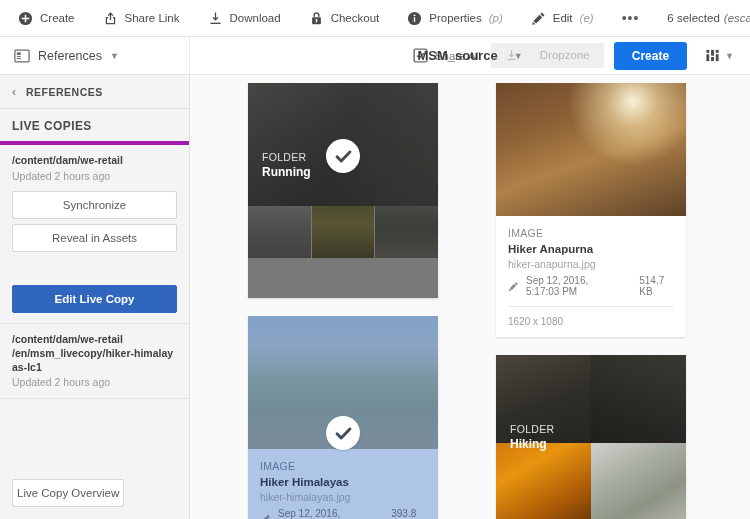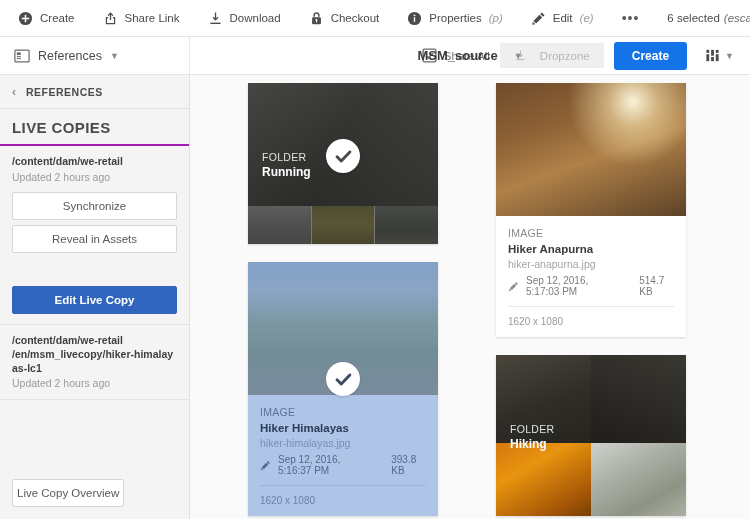--- a/index.html
+++ b/index.html
@@ -75,21 +75,21 @@
   .rail-right {
     margin-left: auto;
     display: flex; align-items: center; gap: 10px;
   }
   .selall {
     display: flex; align-items: center; gap: 7px;
     font-size: 11.5px; color: #7a7a7a;
     cursor: pointer;
   }
   .dropzone {
-    display: flex; align-items: center; gap: 13px;
+    display: flex; gap: 22px;
     font-size: 11.5px; color: #b7b7b7;
     background: #efefef;
     padding: 6px 14px;
     border-radius: 2px;
     cursor: default;
   }
   .btn-create {
     background: #1473e6;
     color: #fff;
     font-size: 12px;
@@ -125,23 +125,23 @@
     border-bottom: 1px solid #e0e0e0;
     background: #f4f4f4;
   }
   .sb-back { font-size: 12px; color: #6d6d6d; cursor: pointer; }
   .sb-head .t {
     font-size: 10.5px; font-weight: bold;
     letter-spacing: .5px; color: #4b4b4b;
   }
   .sb-section {
     padding: 10px 12px 8px 12px;
-    font-size: 15px; font-weight: bold;
+    font-size: 12px; font-weight: bold;
     letter-spacing: .4px; color: #4b4b4b;
-    border-bottom: 2px solid #a21caf;
+    border-bottom: 4px solid #a21caf;
   }
   .lc-block { padding: 9px 12px 10px 12px; border-bottom: 1px solid #e4e4e4; }
   .lc-path {
     font-size: 10.5px; font-weight: bold;
     color: #3f3f3f; line-height: 1.32;
     word-break: break-all;
   }
   .lc-upd { font-size: 10.5px; color: #9b9b9b; margin-top: 2px; }
   .lc-actions { margin-top: 9px; display: flex; flex-direction: column; gap: 5px; }
   .sbtn {
@@ -187,21 +187,21 @@
     width: 190px;
     background: #fff;
     box-shadow: 0 1px 2px rgba(0,0,0,.14);
     position: relative;
     cursor: pointer;
     overflow: hidden;
   }
   .card.selected { background: #aec5e7; }
 
   
-  .folder-card { height: 161px; position: relative; overflow: hidden; }
+  .folder-card { height: 215px; position: relative; overflow: hidden; }
   .fc-top { height: 123px; position: relative; overflow: hidden; }
   .fc-strip { height: 52px; display: flex; }
   .fc-strip > div { flex: 1; border-right: 1px solid #fff; }
   .fc-strip > div:last-child { border-right: none; }
   .fc-label {
     position: absolute; left: 14px; top: 68px;
     z-index: 4; pointer-events: none;
   }
   .fc-kind { font-size: 10.5px; color: #e2e2e2; letter-spacing: .3px; }
   .fc-name { font-size: 12px; font-weight: bold; color: #fff; margin-top: 2px; }

